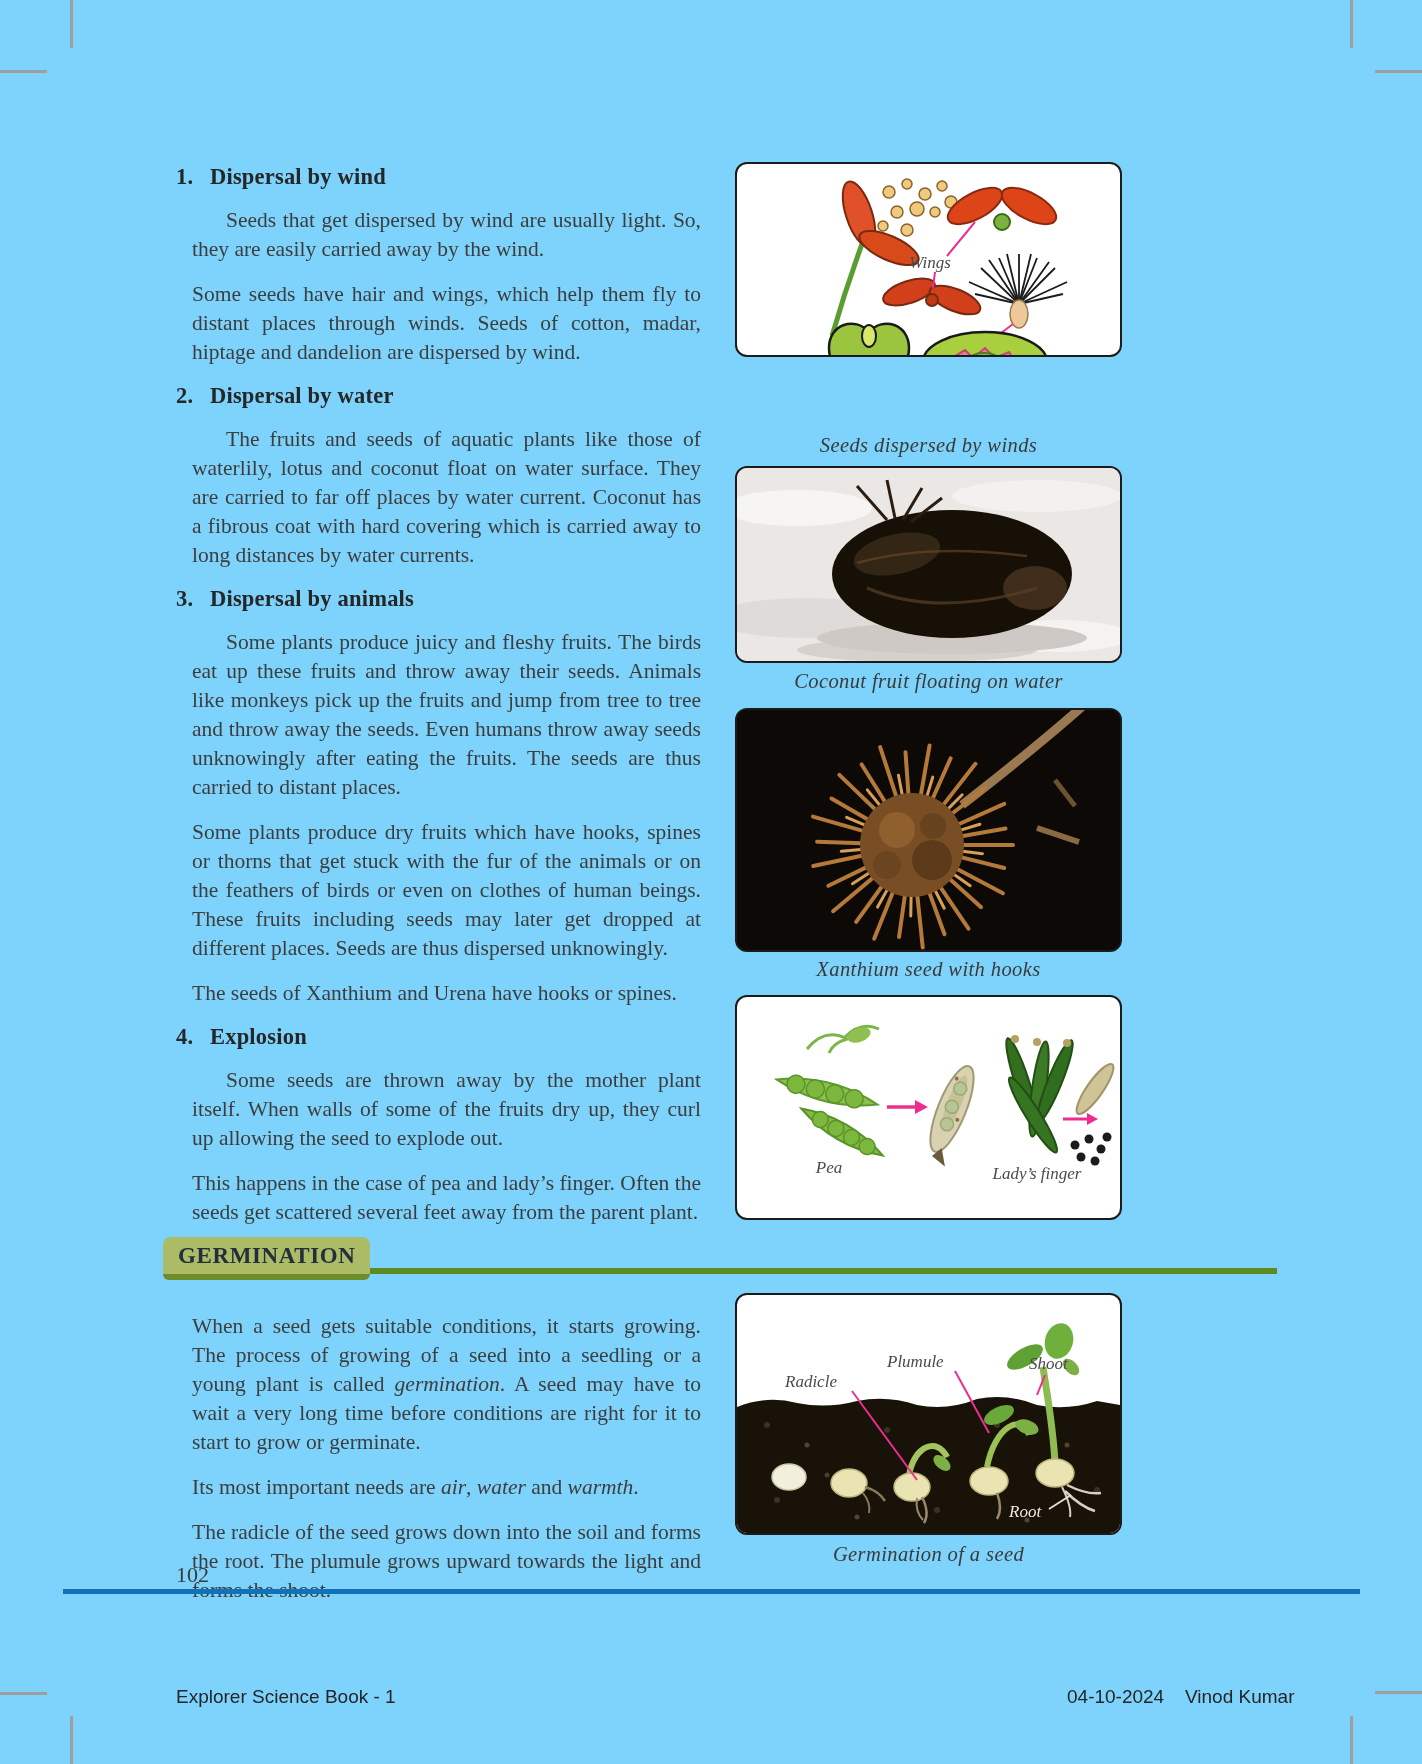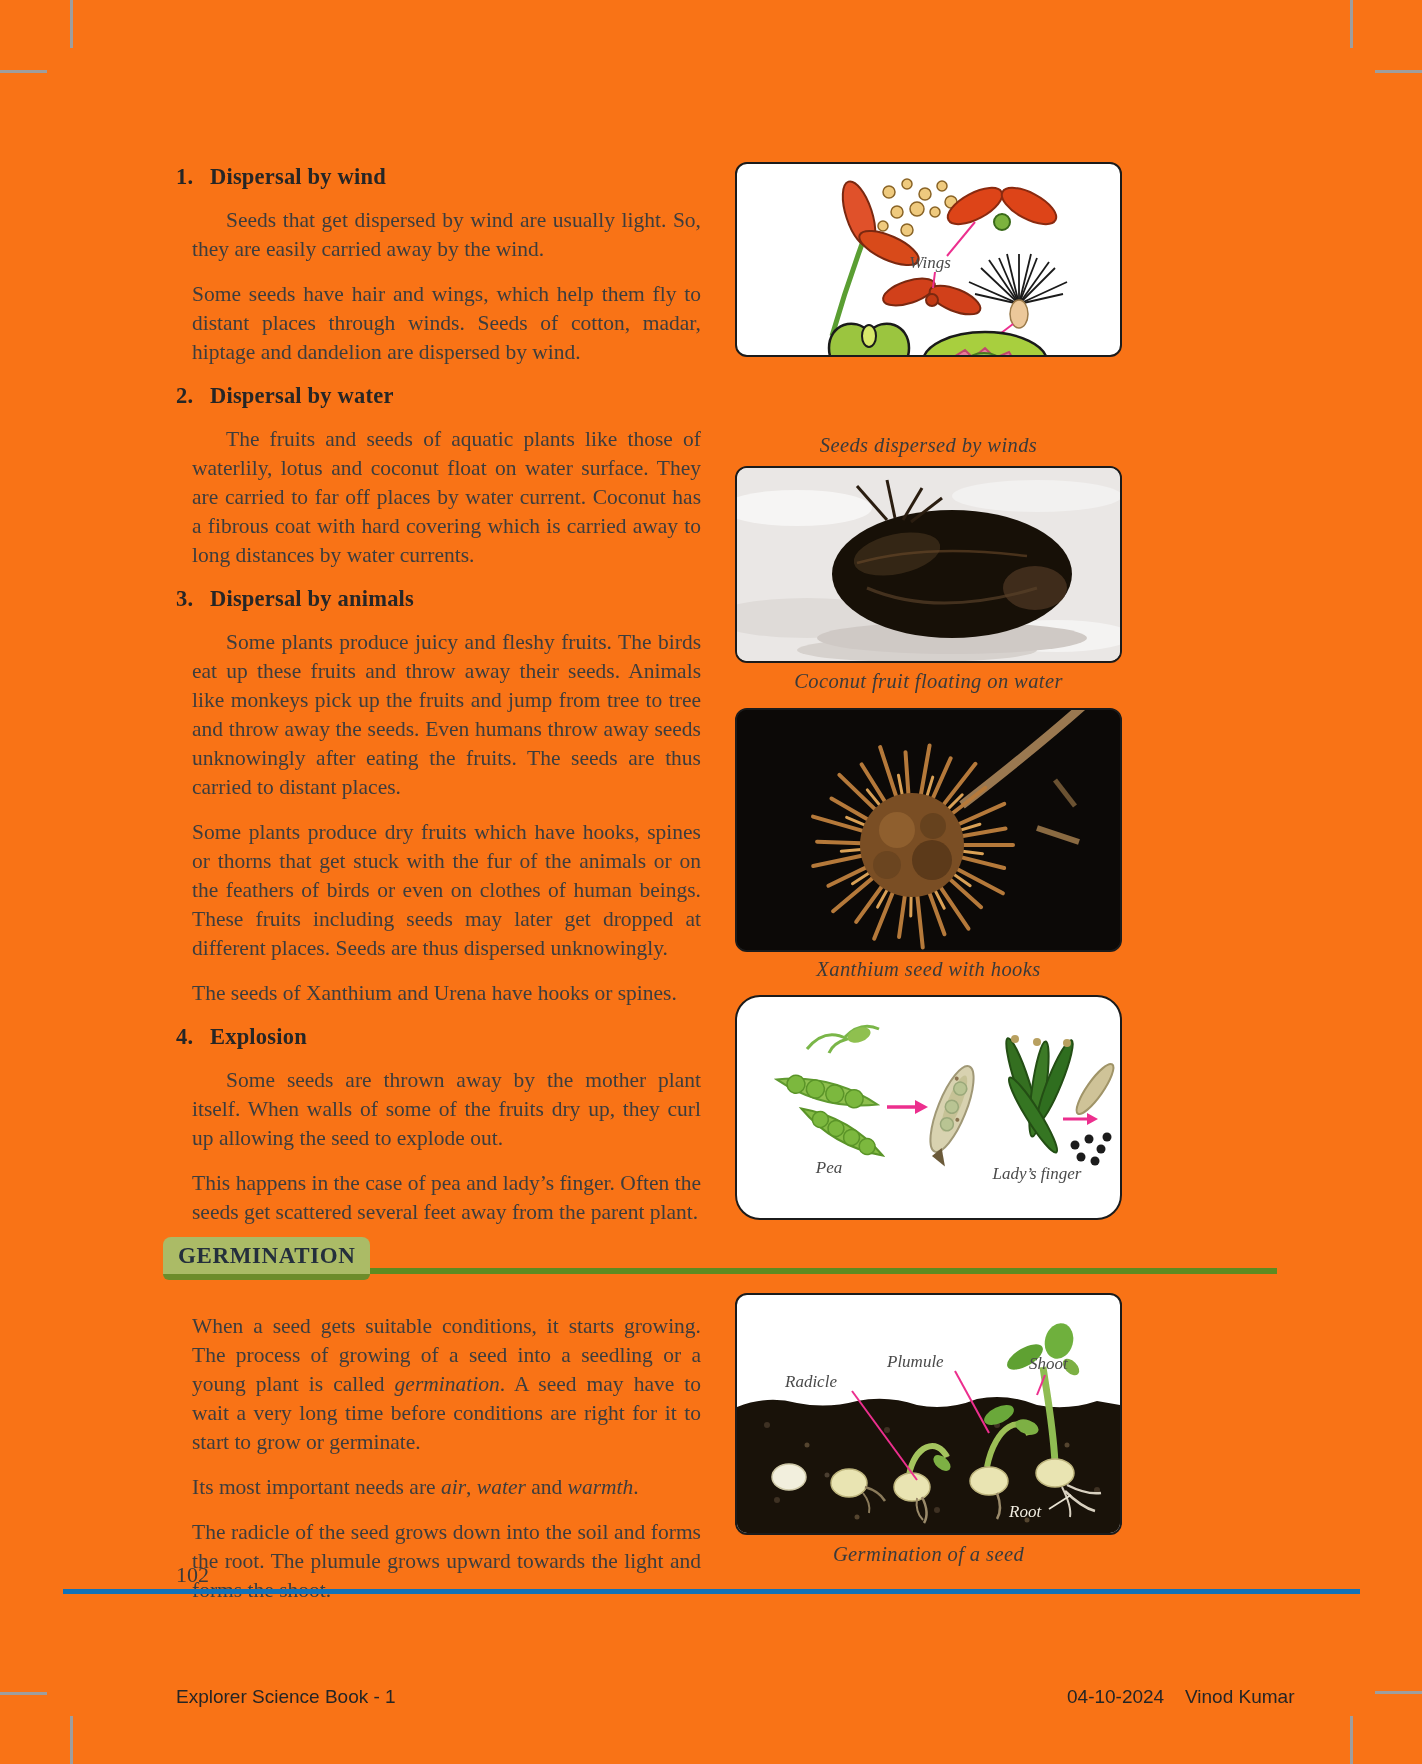--- a/index.html
+++ b/index.html
@@ -1,16 +1,16 @@
 <!DOCTYPE html>
 <html><head>
 <meta charset="utf-8">
 <style>
   html,body{margin:0;padding:0;background:#ffffff;}
-  .page{position:relative;width:1422px;height:1764px;background:#f97316;overflow:hidden;
+  .page{position:relative;width:1422px;height:1764px;background:#7dd3fc;overflow:hidden;
         font-family:"Liberation Serif",serif;}
   
   .crop{position:absolute;background:#9e9e9e;}
   
   .left-col{position:absolute;left:176px;top:158px;width:541px;}
   .sec-h{margin:6px 0 5px 0;font-size:22.5px;font-weight:bold;color:#262626;letter-spacing:.2px;}
   .sec-h .num{display:inline-block;width:34px;}
   .para{margin:16px;font-size:21.5px;line-height:29px;color:#3d3d3d;text-align:justify;}
   .para.indent{text-indent:34px;}
   
@@ -241,21 +241,21 @@
           <circle cx="195" cy="150" r="20" fill="#5c3a1a"></circle>
           <circle cx="150" cy="155" r="14" fill="#6b4520"></circle>
           <circle cx="196" cy="116" r="13" fill="#66421e"></circle>
         </g>
       </svg>
     </div>
   </div>
   <div class="caption" style="left:735px;top:958px;">Xanthium seed with hooks</div>
 
   <div class="fig" style="left:735px;top:995px;">
-    <div class="fig-box" style="height:225px;border-radius:25px;">
+    <div class="fig-box" style="height:225px;">
       <svg width="383" height="221" viewBox="0 0 383 221">
 
         <g stroke="#7ab648" stroke-width="3" fill="none">
           <path d="M70 52 q18 -22 40 -10 q-14 4 -18 14"></path>
           <path d="M108 40 q16 -16 34 -8"></path>
         </g>
         <ellipse cx="122" cy="38" rx="12" ry="7" fill="#8fc04f" transform="rotate(-20 122 38)"></ellipse>
 
         <g transform="rotate(14 90 95)">
           <path d="M38 95 Q90 76 142 95 Q90 114 38 95 Z" fill="#8fc04f" stroke="#5f9a30" stroke-width="2"></path>

